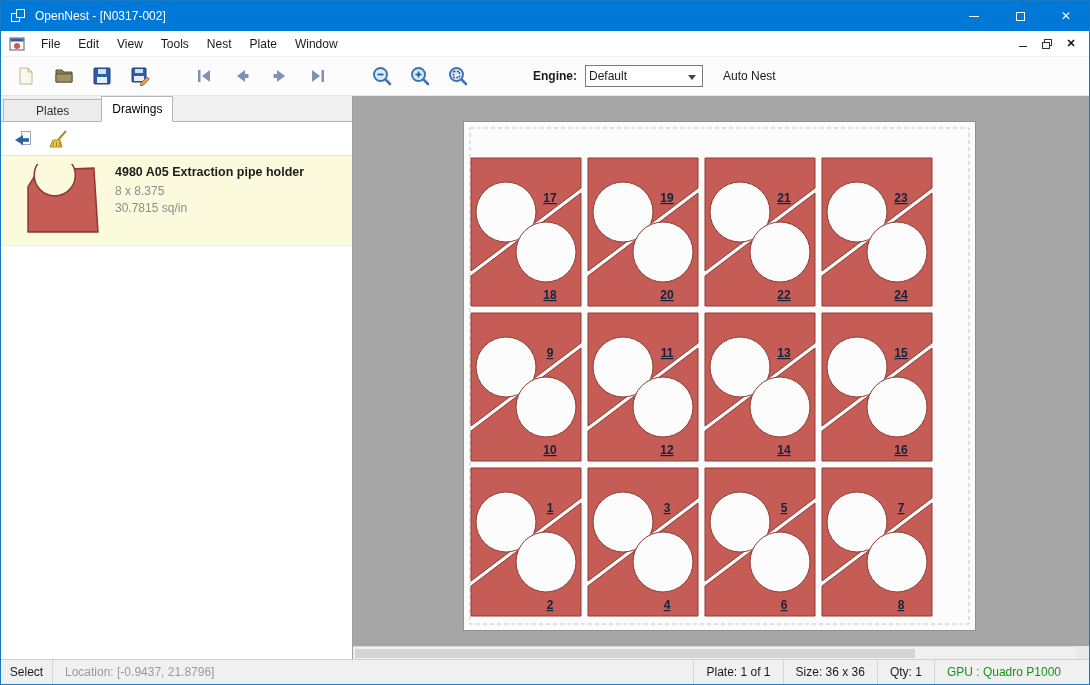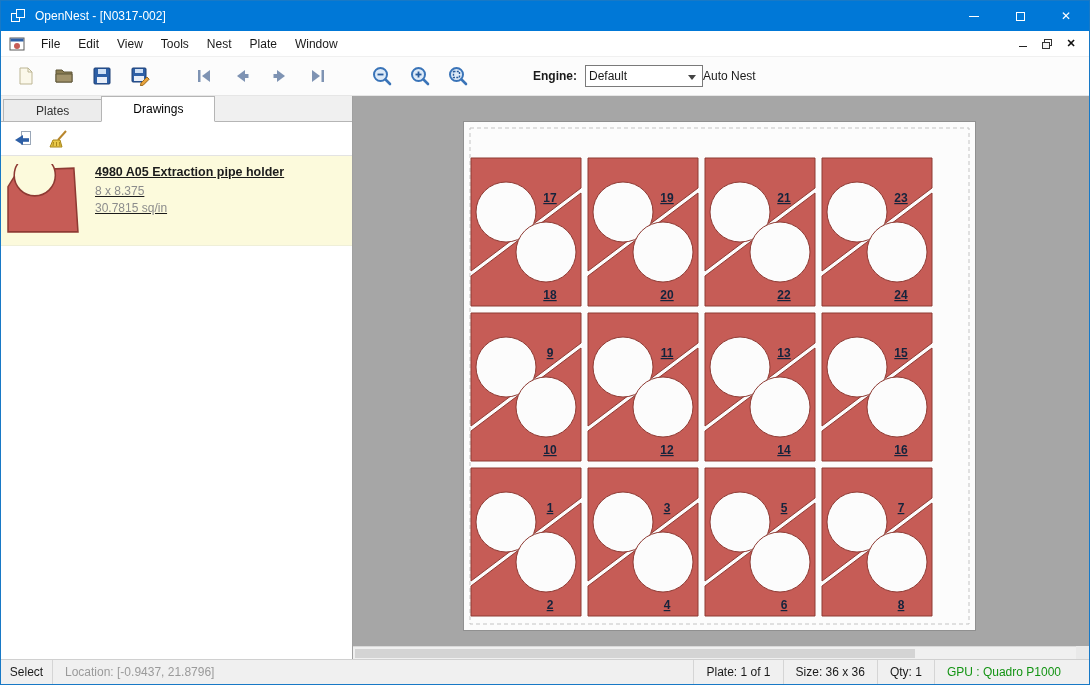--- a/index.html
+++ b/index.html
@@ -35,40 +35,40 @@
              padding-left: 10px; flex: none; border-bottom: 1px solid #e6e6e6; }
   .tool-btn { width: 30px; height: 30px; display: flex; align-items: center; justify-content: center;
               margin-right: 8px; border-radius: 2px; }
   .grp-gap { width: 26px; flex: none; }
   .engine-label { font-weight: bold; font-size: 12px; margin-right: 8px; }
   .engine-select { width: 118px; height: 22px; border: 1px solid #7a7a7a; background: #fff;
                    display: flex; align-items: center; padding: 0 3px; font-size: 12px; position: relative; }
   .engine-caret { position: absolute; right: 6px; top: 9px; width: 0; height: 0;
                   border-left: 4px solid transparent; border-right: 4px solid transparent;
                   border-top: 5px solid #444; }
-  .autonest { font-size: 12px; }
+  .autonest { margin-left: 20px; font-size: 12px; }
 
   
   .main { flex: 1; display: flex; min-height: 0; }
 
   .left-panel { width: 352px; flex: none; background: #fff; border-right: 1px solid #a0a0a0;
                 display: flex; flex-direction: column; }
   .tabstrip { height: 26px; background: #f0f0f0; display: flex; align-items: flex-end;
               padding-left: 2px; border-bottom: 1px solid #b5b5b5; flex: none; }
   .tab { height: 22px; padding: 0 32px; display: flex; align-items: center; justify-content: center;
          font-size: 12px; background: #ececec; border: 1px solid #b5b5b5; border-bottom: none;
          margin-right: -1px; color: #333; }
   .tab.active { height: 26px; background: #fff; border-bottom: 1px solid #fff;
-                margin-bottom: -1px; z-index: 2; padding: 0 31px; color: #000; }
+                margin-bottom: -1px; z-index: 2; padding: 0 10px; color: #000; }
   .panel-toolbar { height: 34px; display: flex; align-items: center; gap: 12px; padding-left: 10px;
                    border-bottom: 1px solid #e3e3e3; background: #fff; flex: none; }
   .panel-tool-btn { width: 24px; height: 24px; display: flex; align-items: center; justify-content: center; }
 
-  .drawing-item { display: flex; gap: 10px; background: #fcfadc; padding: 7px 0;
-                  height: 90px; flex: none; border-bottom: 1px solid #efefd8; text-decoration: underline; }
+  .drawing-item { display: flex; gap: 10px; background: #fcfadc; padding: 7px 20px;
+                  height: 90px; flex: none; border-bottom: 1px solid #efefd8; }
   .thumb { width: 84px; height: 74px; flex: none; display: flex; align-items: center; justify-content: center; }
   .d-info { padding-top: 2px; }
   .d-title { font-size: 12.5px; font-weight: bold; color: #1c1c1c; margin-bottom: 4px; }
   .d-sub { font-size: 12px; color: #8c8c8c; line-height: 17px; }
   .panel-fill { flex: 1; background: #fff; }
 
   .canvas { flex: 1; position: relative; background: #a6a6a6; overflow: hidden; }
   .plate { position: absolute; left: 110px; top: 25px; width: 513px; height: 510px;
            background: #fcfcfc; border: 1px solid #909090; }
   .plate svg { display: block; }

